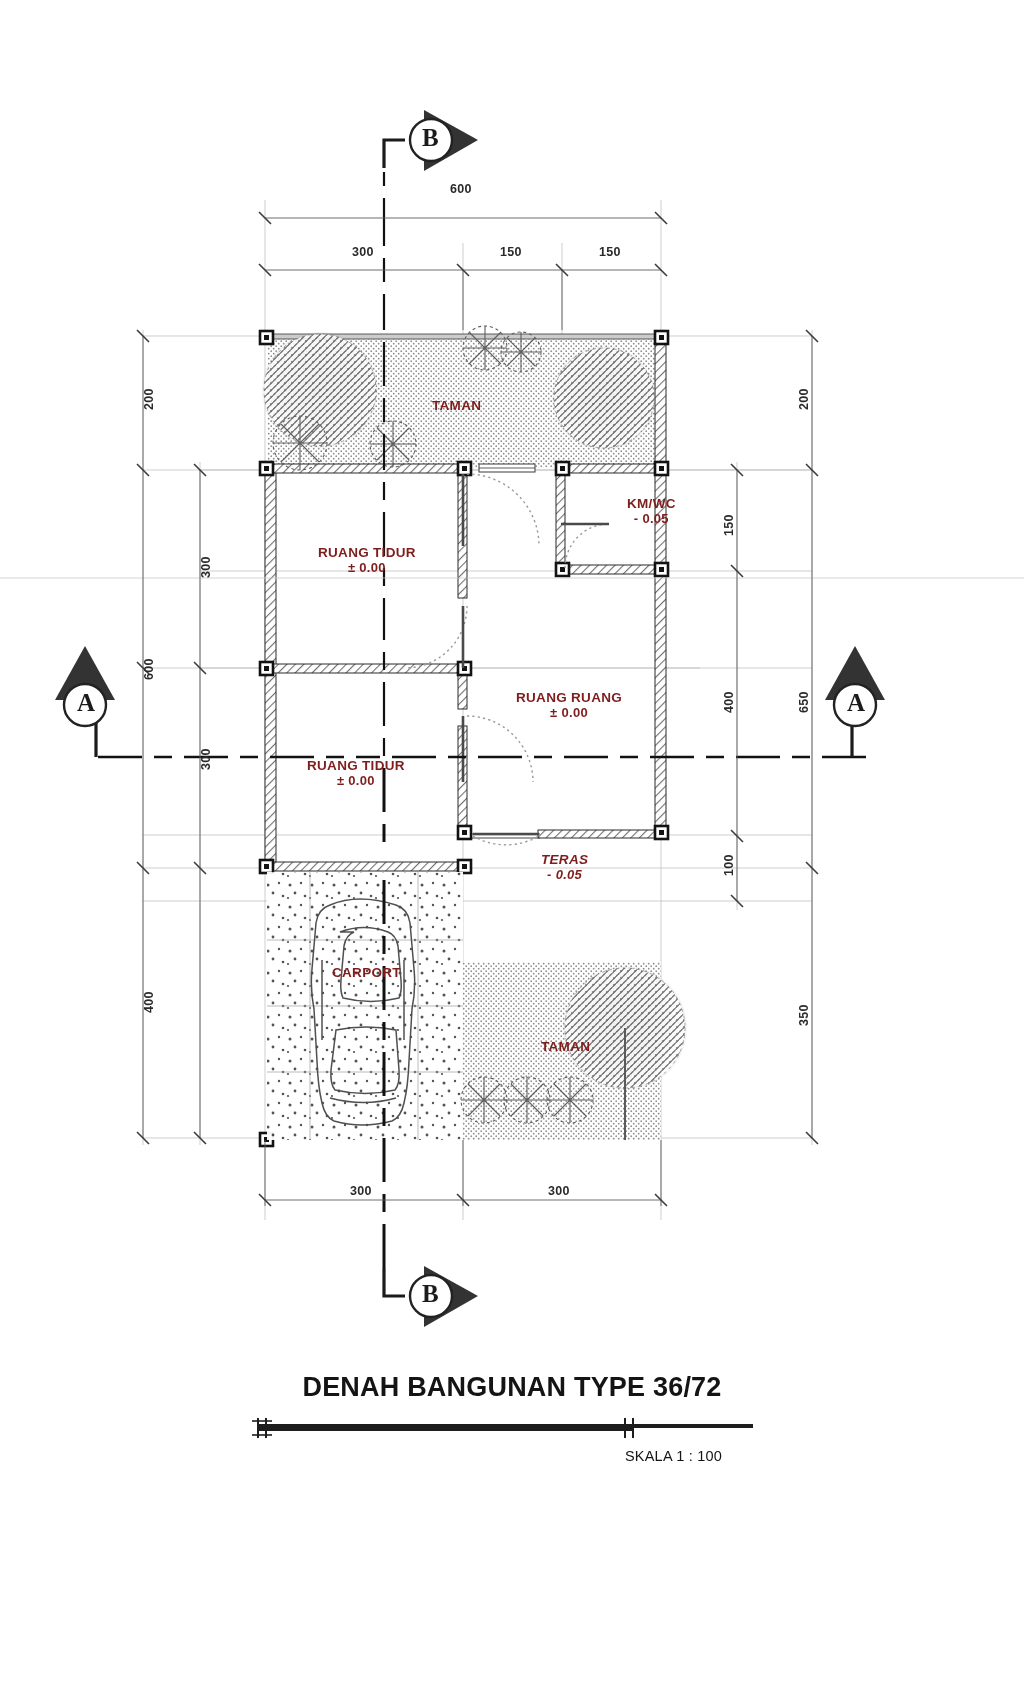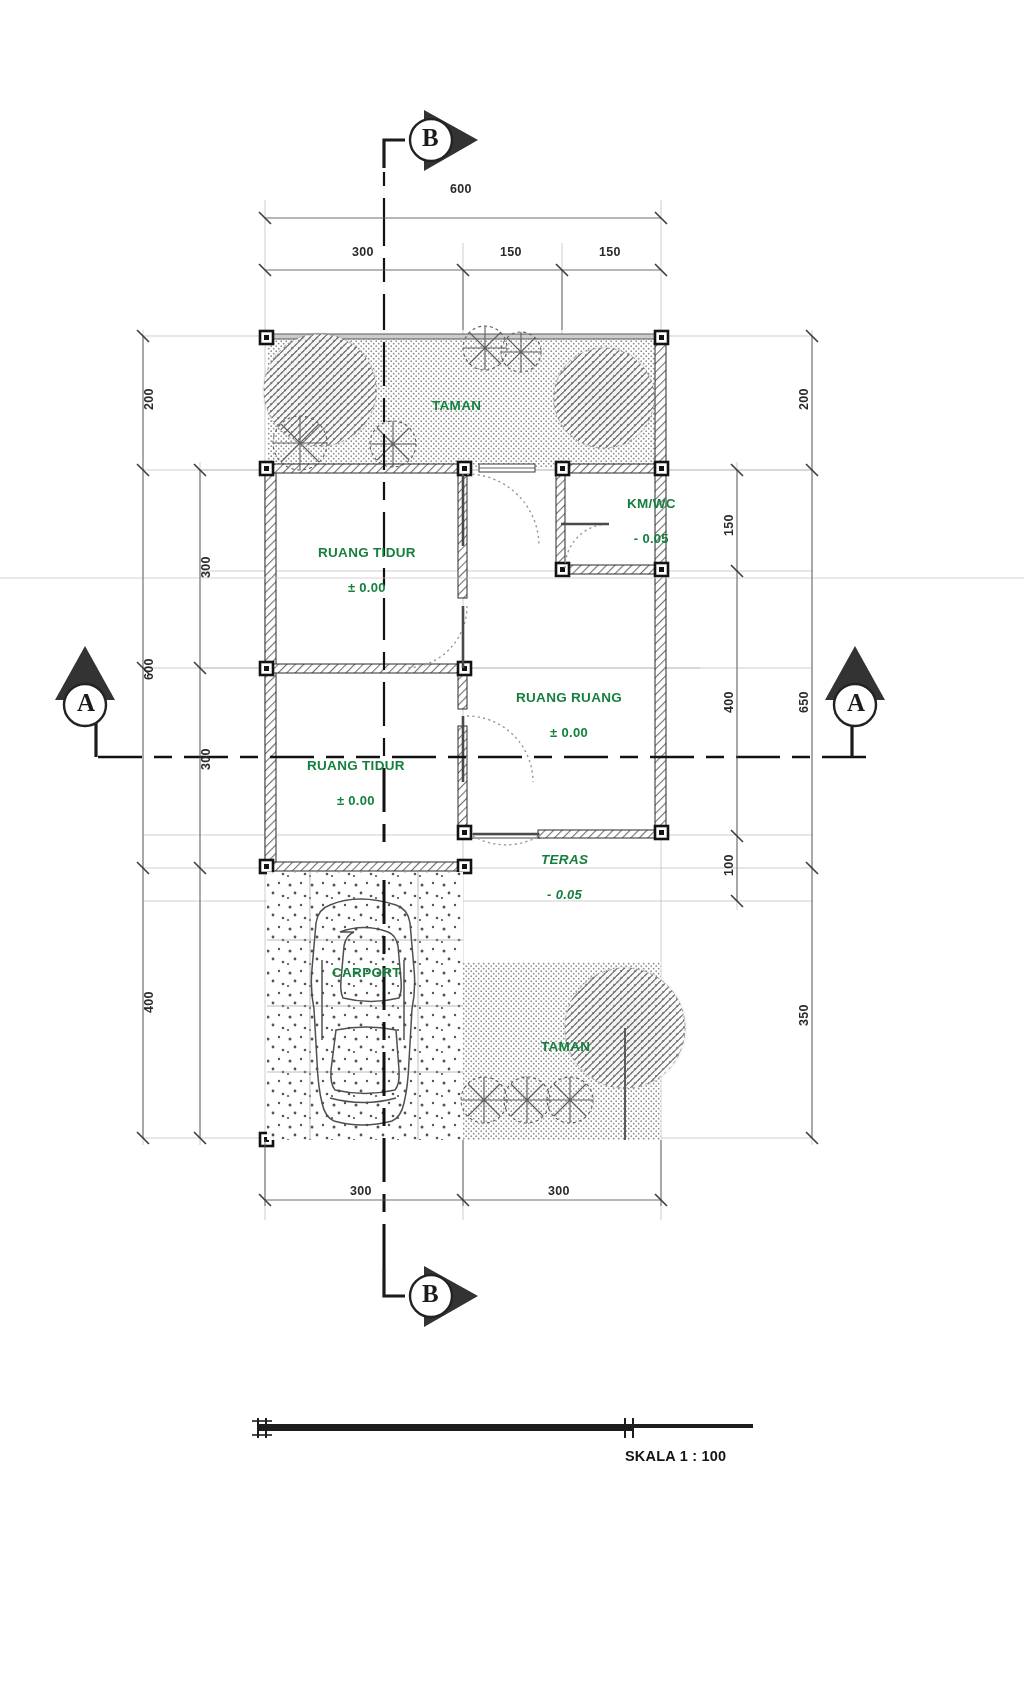--- a/index.html
+++ b/index.html
@@ -4,37 +4,37 @@
 <style>
   html,body{margin:0;padding:0;background:#ffffff;}
   body{
     width:1024px;height:1695px;position:relative;overflow:hidden;
     font-family:"Liberation Sans", sans-serif;color:#1a1a1a;
   }
   #stage{position:absolute;inset:0;}
   svg{position:absolute;left:0;top:0;}
   .lbl{
     position:absolute;font-family:"Liberation Sans",sans-serif;
-    font-weight:bold;letter-spacing:.3px;color:#15803d;white-space:nowrap;
+    font-weight:bold;letter-spacing:.3px;color:#7f1d1d;white-space:nowrap;
   }
   .room{font-size:13.5px;text-align:center;}
-  .room .el{display:block;font-size:13px;margin-top:20px;}
+  .room .el{display:block;font-size:13px;margin-top:0;}
   .dim{font-size:12.5px;color:#2a2a2a;font-weight:bold;}
   .dim.vert{transform:rotate(-90deg);transform-origin:center center;}
   .marker-letter{
     position:absolute;font-size:25px;font-weight:bold;color:#1b1b1b;
     font-family:"Liberation Serif",serif;
   }
   #title{
     position:absolute;left:0;right:0;top:1372px;text-align:center;
     font-size:27px;font-weight:bold;letter-spacing:.2px;color:#141414;
   }
   #scale-label{
     position:absolute;left:625px;top:1448px;font-size:14.5px;
-    font-weight:bold;color:#141414;letter-spacing:.2px;
+    font-weight:normal;color:#141414;letter-spacing:.2px;
   }
 </style>
 </head>
 <body>
 
 <div id="stage">
 
   <svg width="1024" height="1695" viewBox="0 0 1024 1695">
     <defs>
 
@@ -408,15 +408,16 @@
   <div class="lbl dim vert" style="left:789px;top:392px;width:30px;text-align:center;">200</div>
   <div class="lbl dim vert" style="left:714px;top:518px;width:30px;text-align:center;">150</div>
   <div class="lbl dim vert" style="left:789px;top:695px;width:30px;text-align:center;">650</div>
   <div class="lbl dim vert" style="left:714px;top:695px;width:30px;text-align:center;">400</div>
   <div class="lbl dim vert" style="left:714px;top:858px;width:30px;text-align:center;">100</div>
   <div class="lbl dim vert" style="left:789px;top:1008px;width:30px;text-align:center;">350</div>
 
   <div class="lbl dim" style="left:350px;top:1184px;">300</div>
   <div class="lbl dim" style="left:548px;top:1184px;">300</div>
 
+  <div id="title">DENAH BANGUNAN TYPE 36/72</div>
   <div id="scale-label">SKALA 1 : 100</div>
 
 </div>
 
 </body></html>

